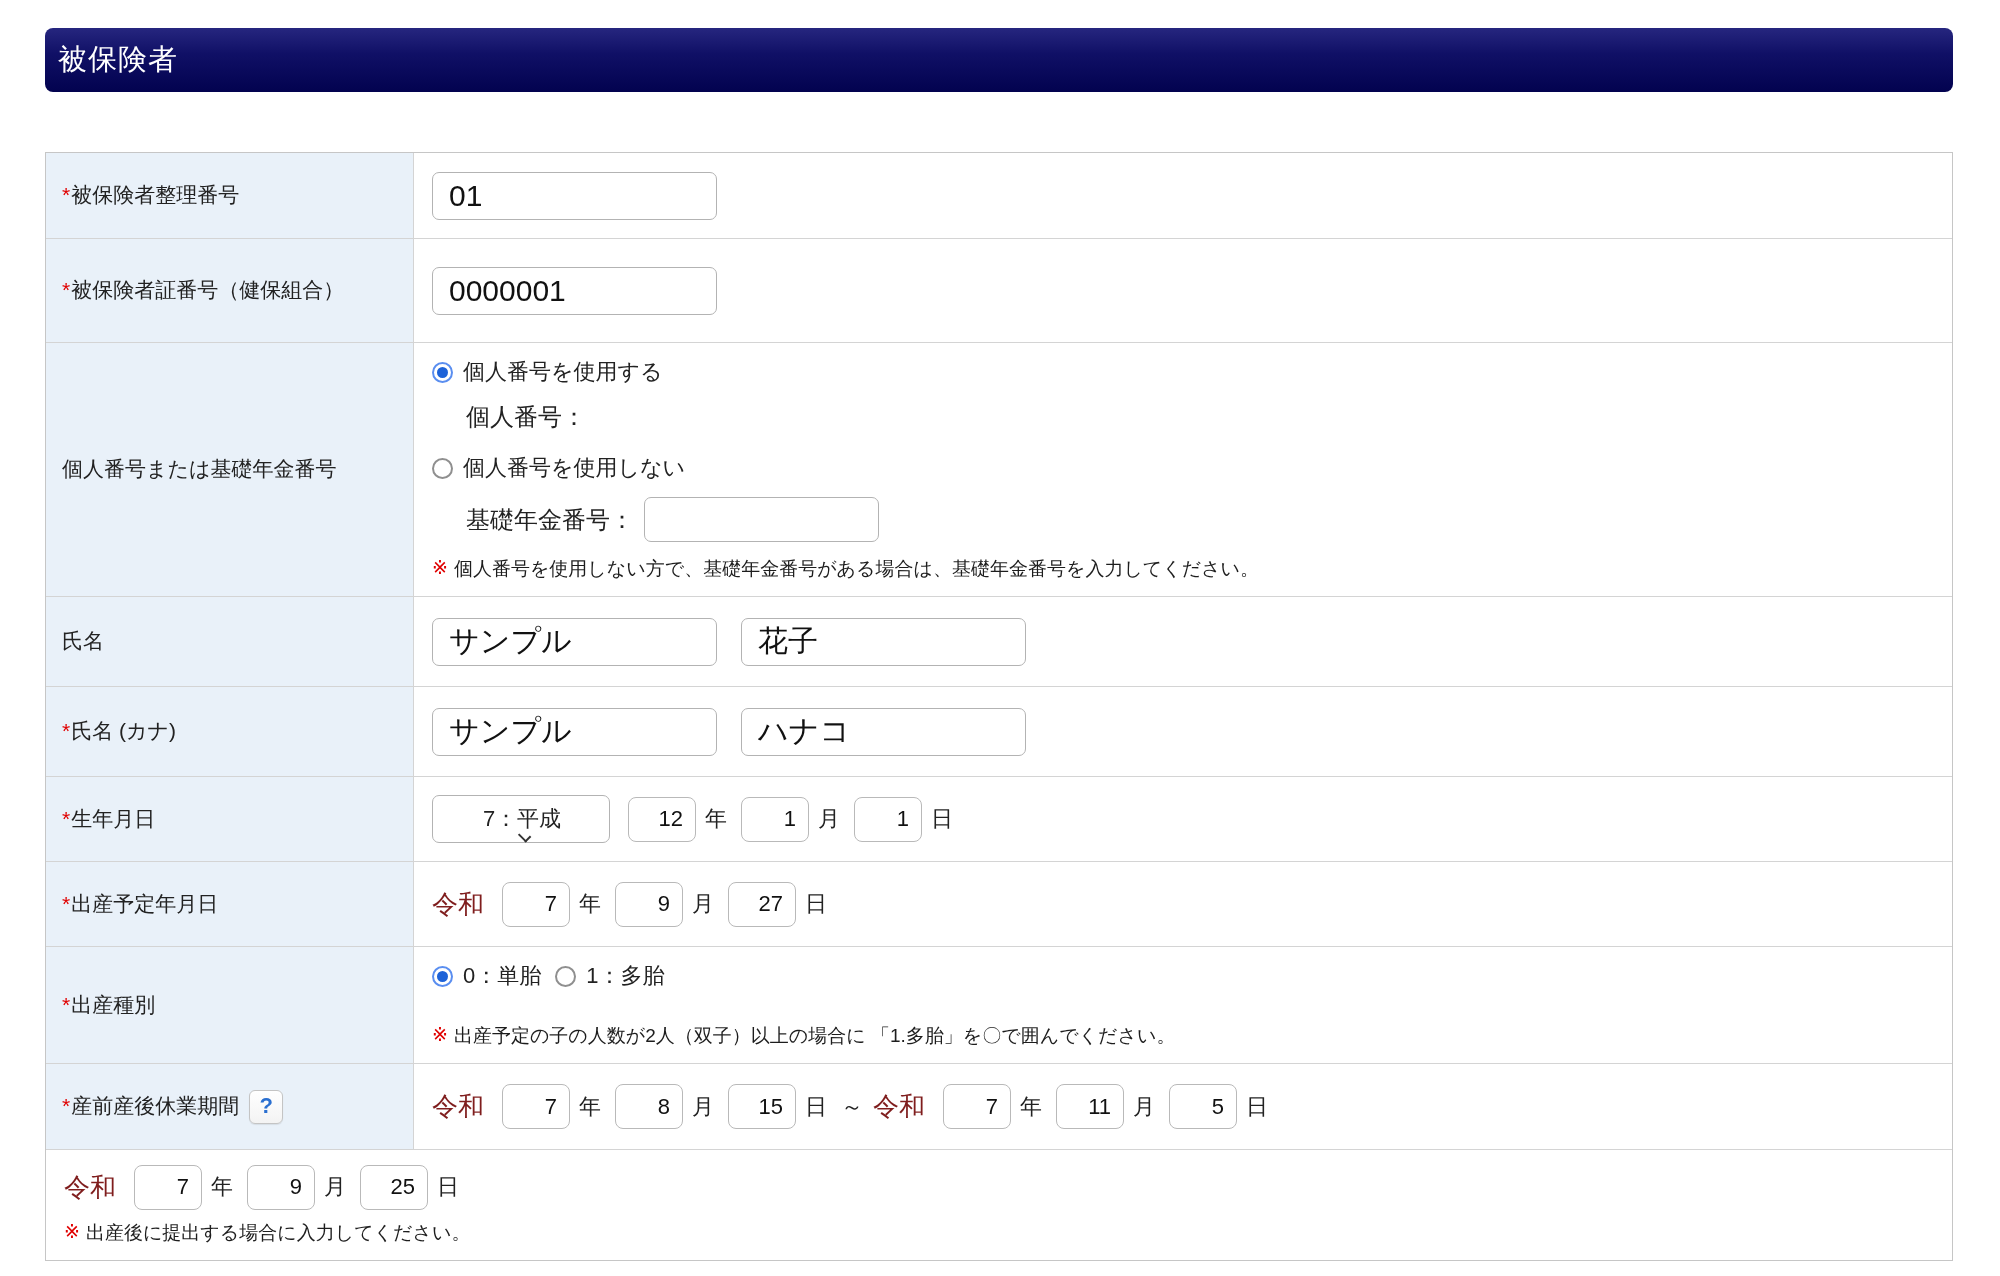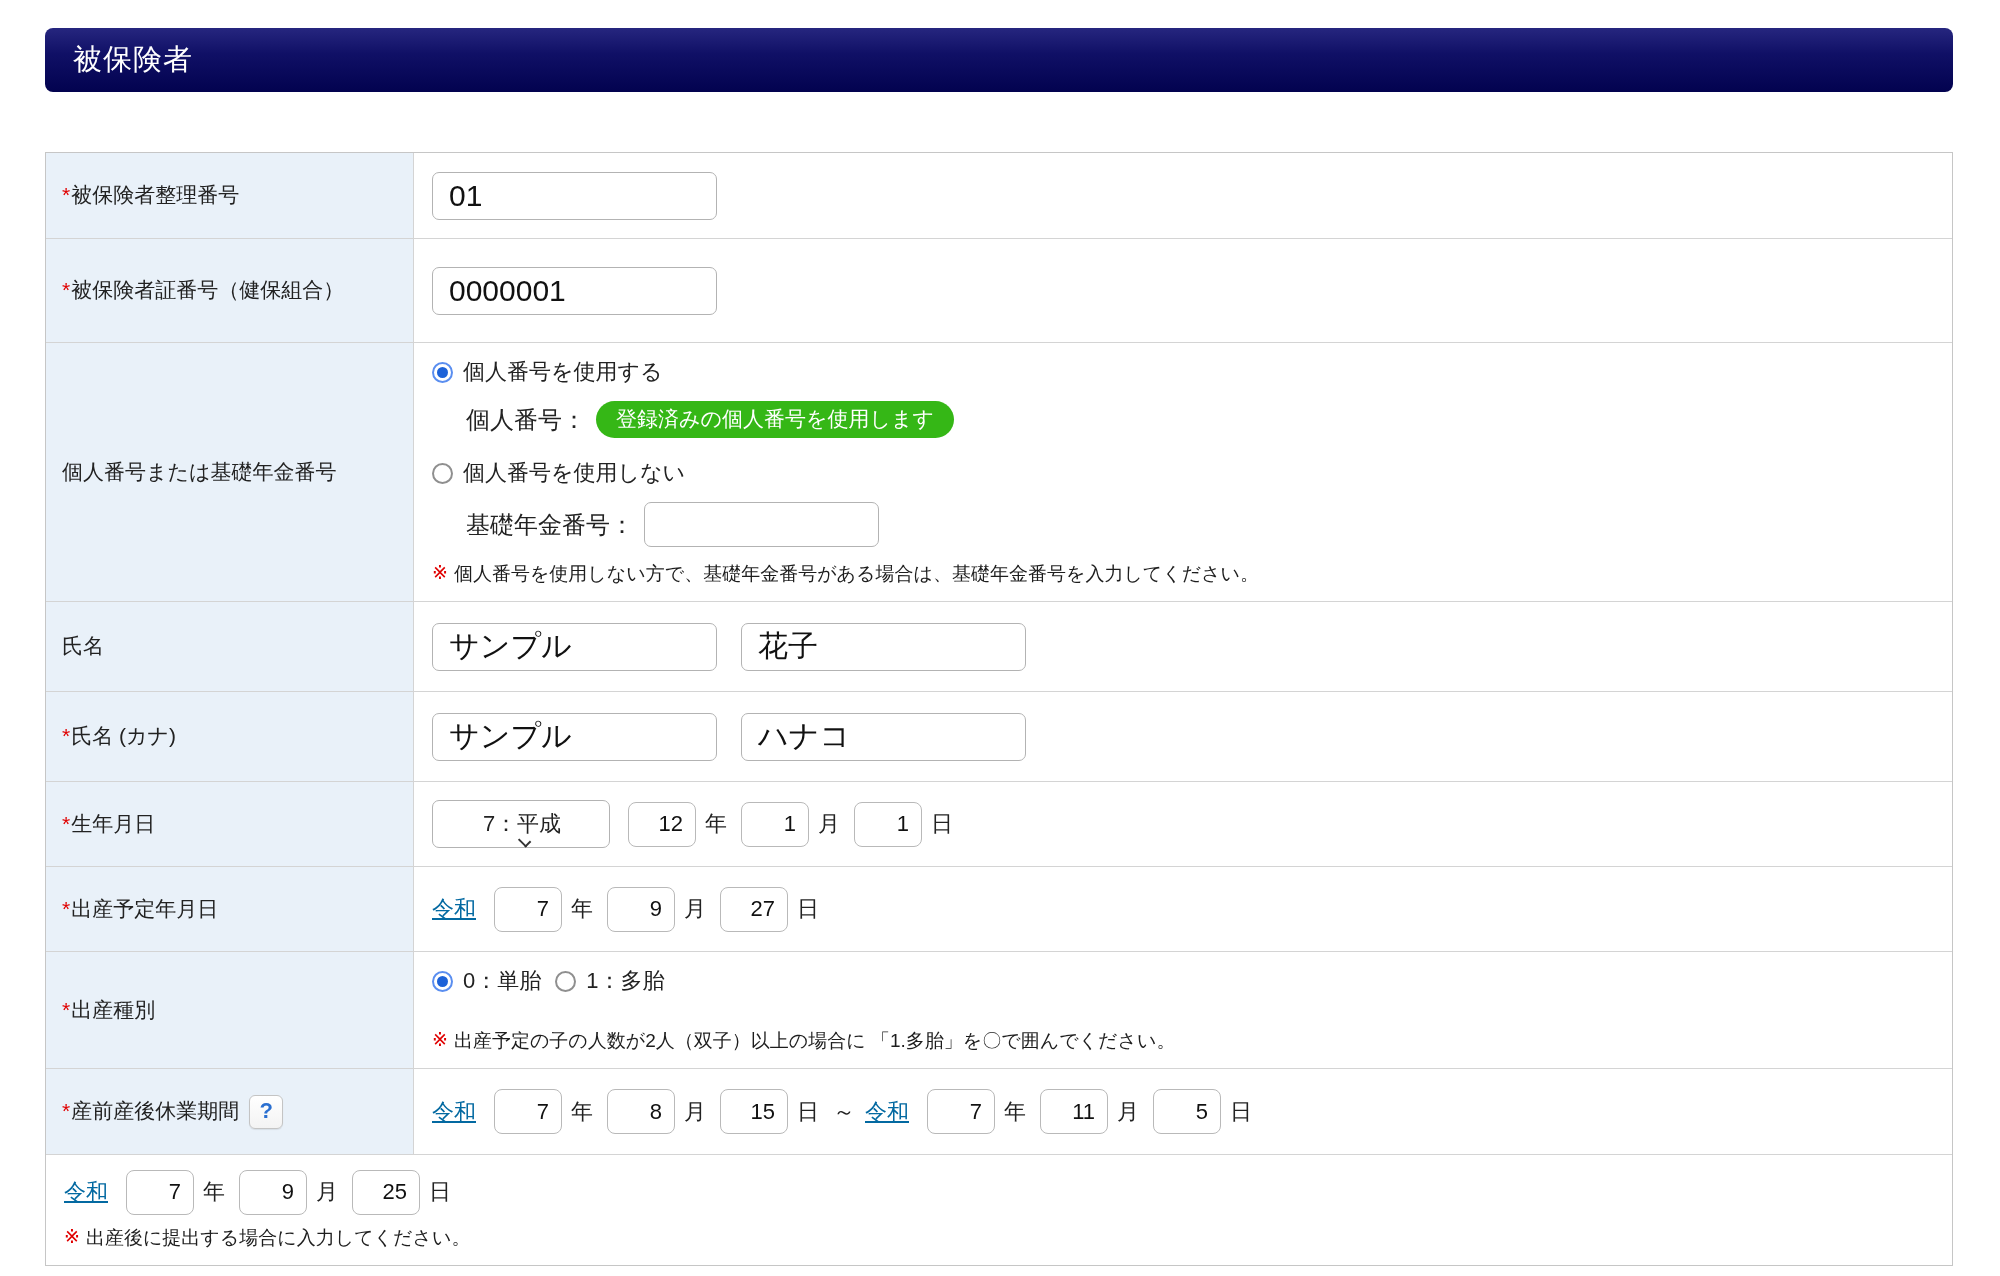--- a/index.html
+++ b/index.html
@@ -8,21 +8,21 @@
     width:2000px; height:1276px; position:relative; overflow:hidden;
     font-family:"Liberation Sans","DejaVu Sans",sans-serif; color:#222;
   }
 
   
   .section-header {
     position:absolute; left:45px; top:28px; width:1908px; height:64px;
     border-radius:8px;
     background:linear-gradient(180deg,#26267f 0%, #101066 40%, #02024f 100%);
     color:#ffffff; font-size:29px; letter-spacing:1px;
-    display:flex; align-items:center; padding-left:28px;
+    display:flex; align-items:center; padding-left:13px;
   }
 
   
   .form-table {
     position:absolute; left:45px; top:152px; width:1908px;
     border:1px solid #c6c6c6; background:#fff;
   }
   .row { display:flex; border-bottom:1px solid #d4d4d4; }
   .row:last-child { border-bottom:none; }
   .label-cell {
@@ -44,21 +44,21 @@
     font-size:30px; padding:0 16px; color:#111; background:#fff;
     font-family:"Liberation Sans","DejaVu Sans",sans-serif; outline:none;
   }
   .date-input {
     height:45px; width:68px; border:1px solid #b9b9b9; border-radius:8px;
     font-size:22px; padding:0 12px 0 4px; text-align:right; color:#111;
     background:#fff; font-family:"Liberation Sans","DejaVu Sans",sans-serif; outline:none;
   }
   .small-input { width:235px; height:45px; }
   .unit { font-size:22px; color:#222; margin:0 14px 0 9px; }
-  .era-text { font-size:22px; color:#0369a1; margin-right:18px;text-decoration:underline; }
+  .era-text { font-size:26px; color:#7f1d1d; margin-right:18px; }
   .tilde { font-size:22px; margin:0 10px 0 0; }
 
   
   .select-box {
     width:178px; height:48px; border:1px solid #b3b3b3; border-radius:7px;
     display:flex; align-items:center; justify-content:space-between;
     padding:8px 14px 0 16px; font-size:22px; background:#fff; margin-right:18px;
     cursor:default;
     flex-direction:column;
   }
@@ -132,21 +132,20 @@
     <div class="label-cell">
       <span>個人番号または基礎年金番号</span>
     </div>
     <div class="content-cell stack gap-v">
       <div class="radio-line">
         <span class="radio checked"></span>
         <span class="radio-label">個人番号を使用する</span>
       </div>
       <div class="radio-line indent">
         <span class="field-label">個人番号：</span>
-        <span class="badge">登録済みの個人番号を使用します</span>
       </div>
       <div class="radio-line" style="margin-top:20px;">
         <span class="radio"></span>
         <span class="radio-label">個人番号を使用しない</span>
       </div>
       <div class="radio-line indent">
         <span class="field-label">基礎年金番号：</span>
         <input class="txt-input small-input" type="text" value="" style="">
       </div>
       <div class="note">

